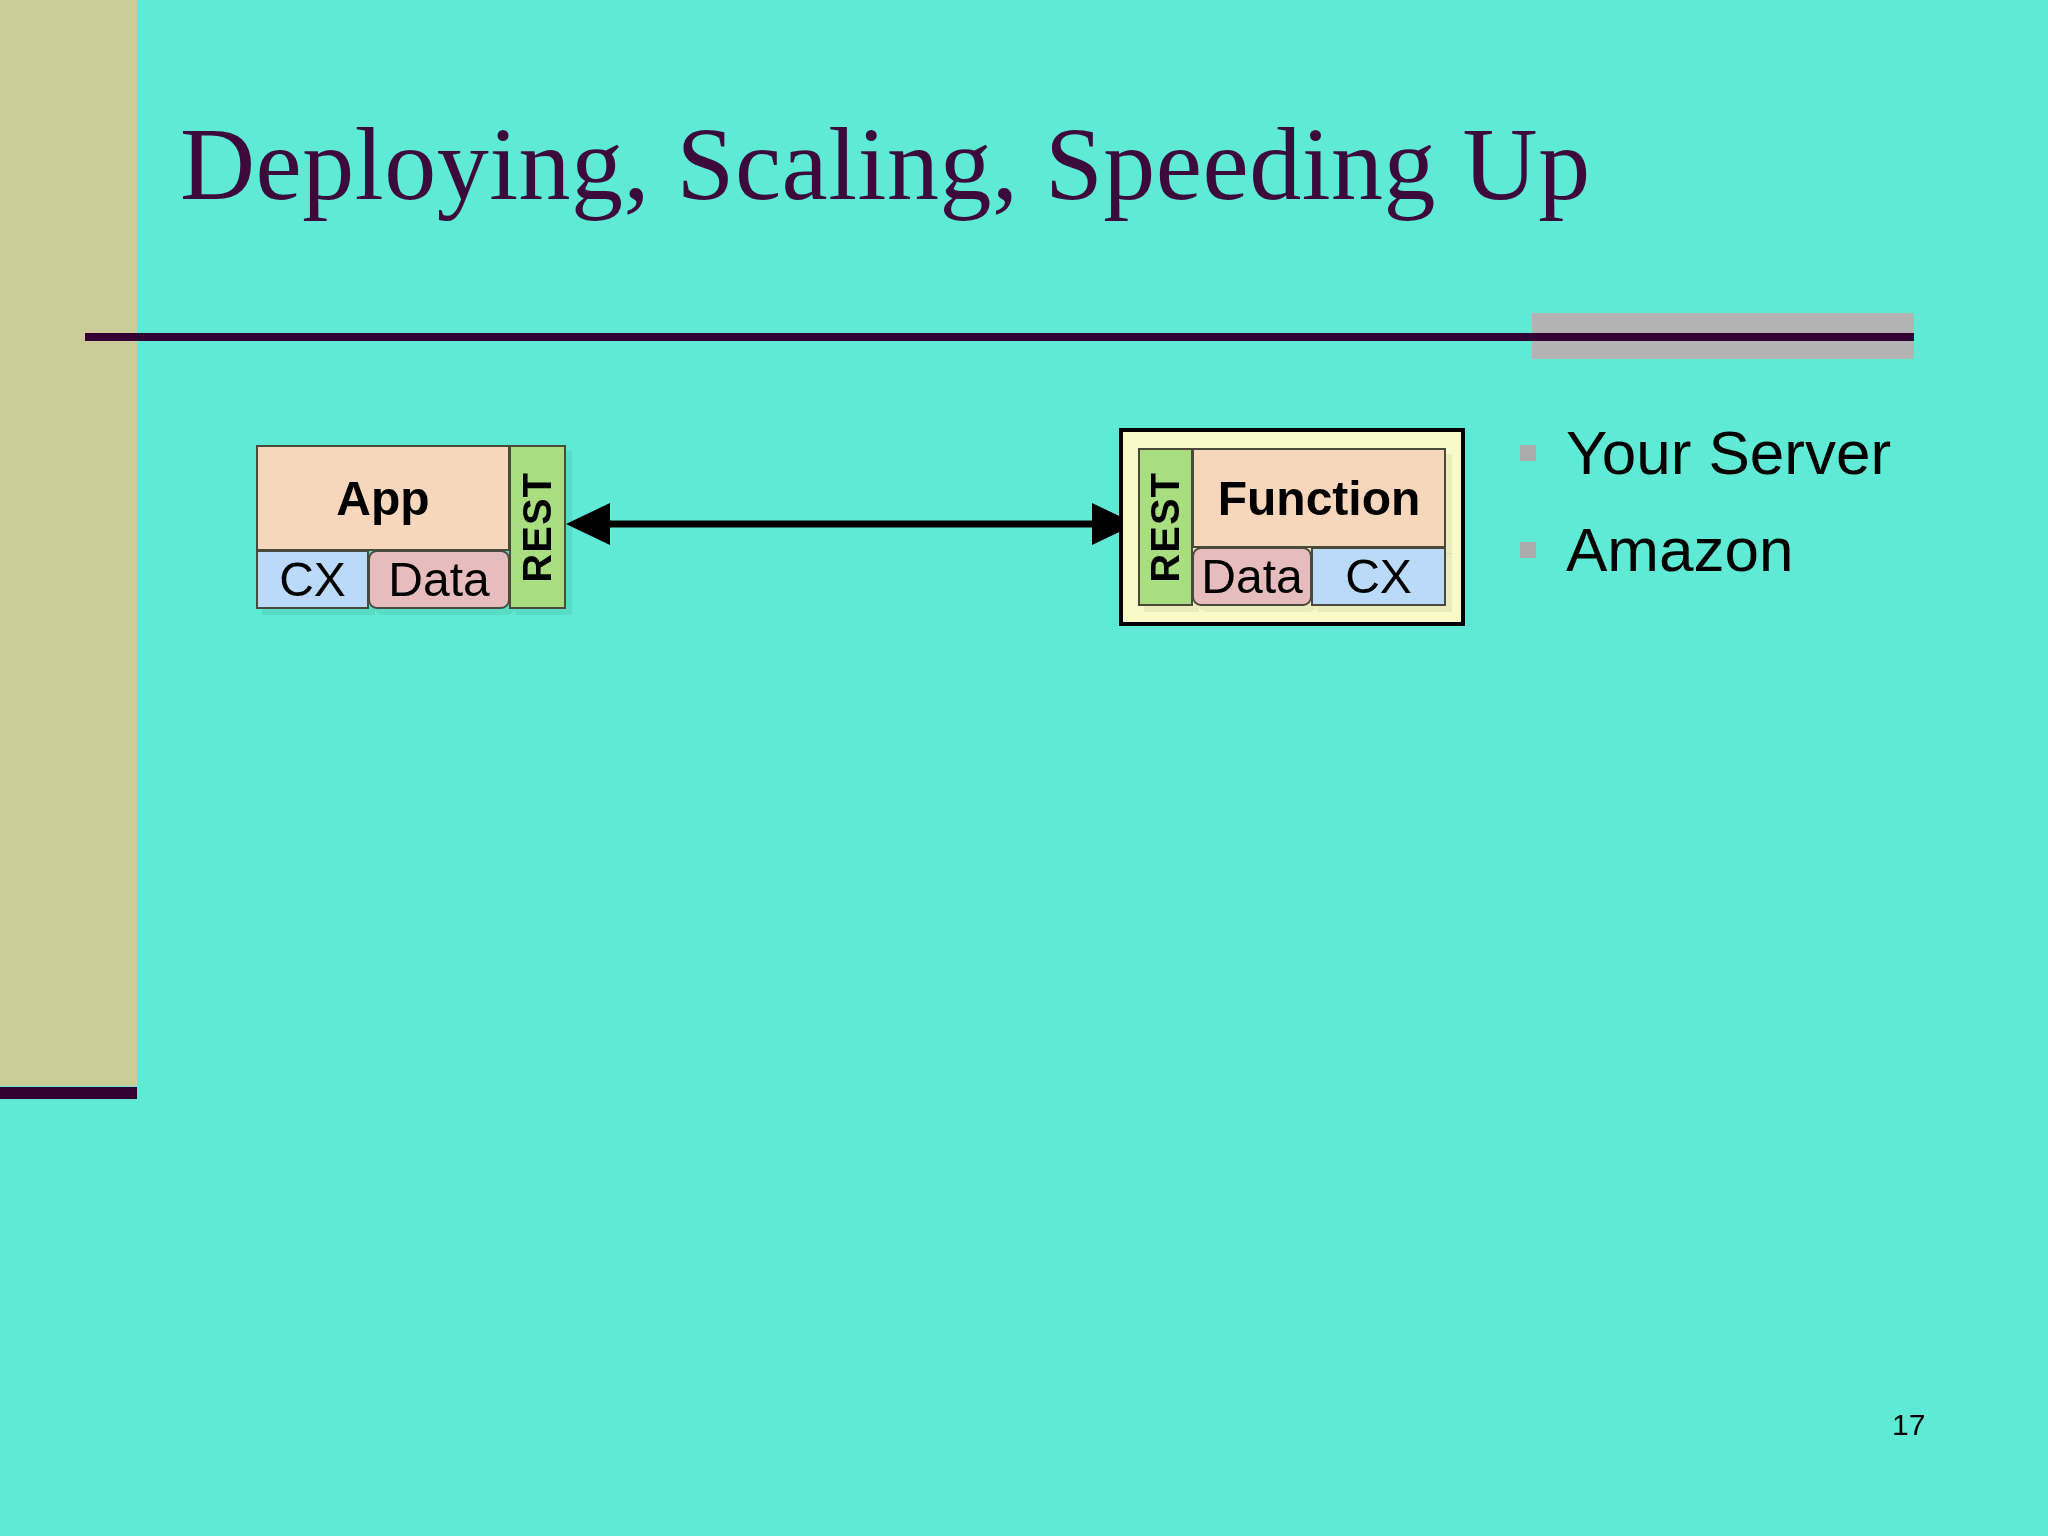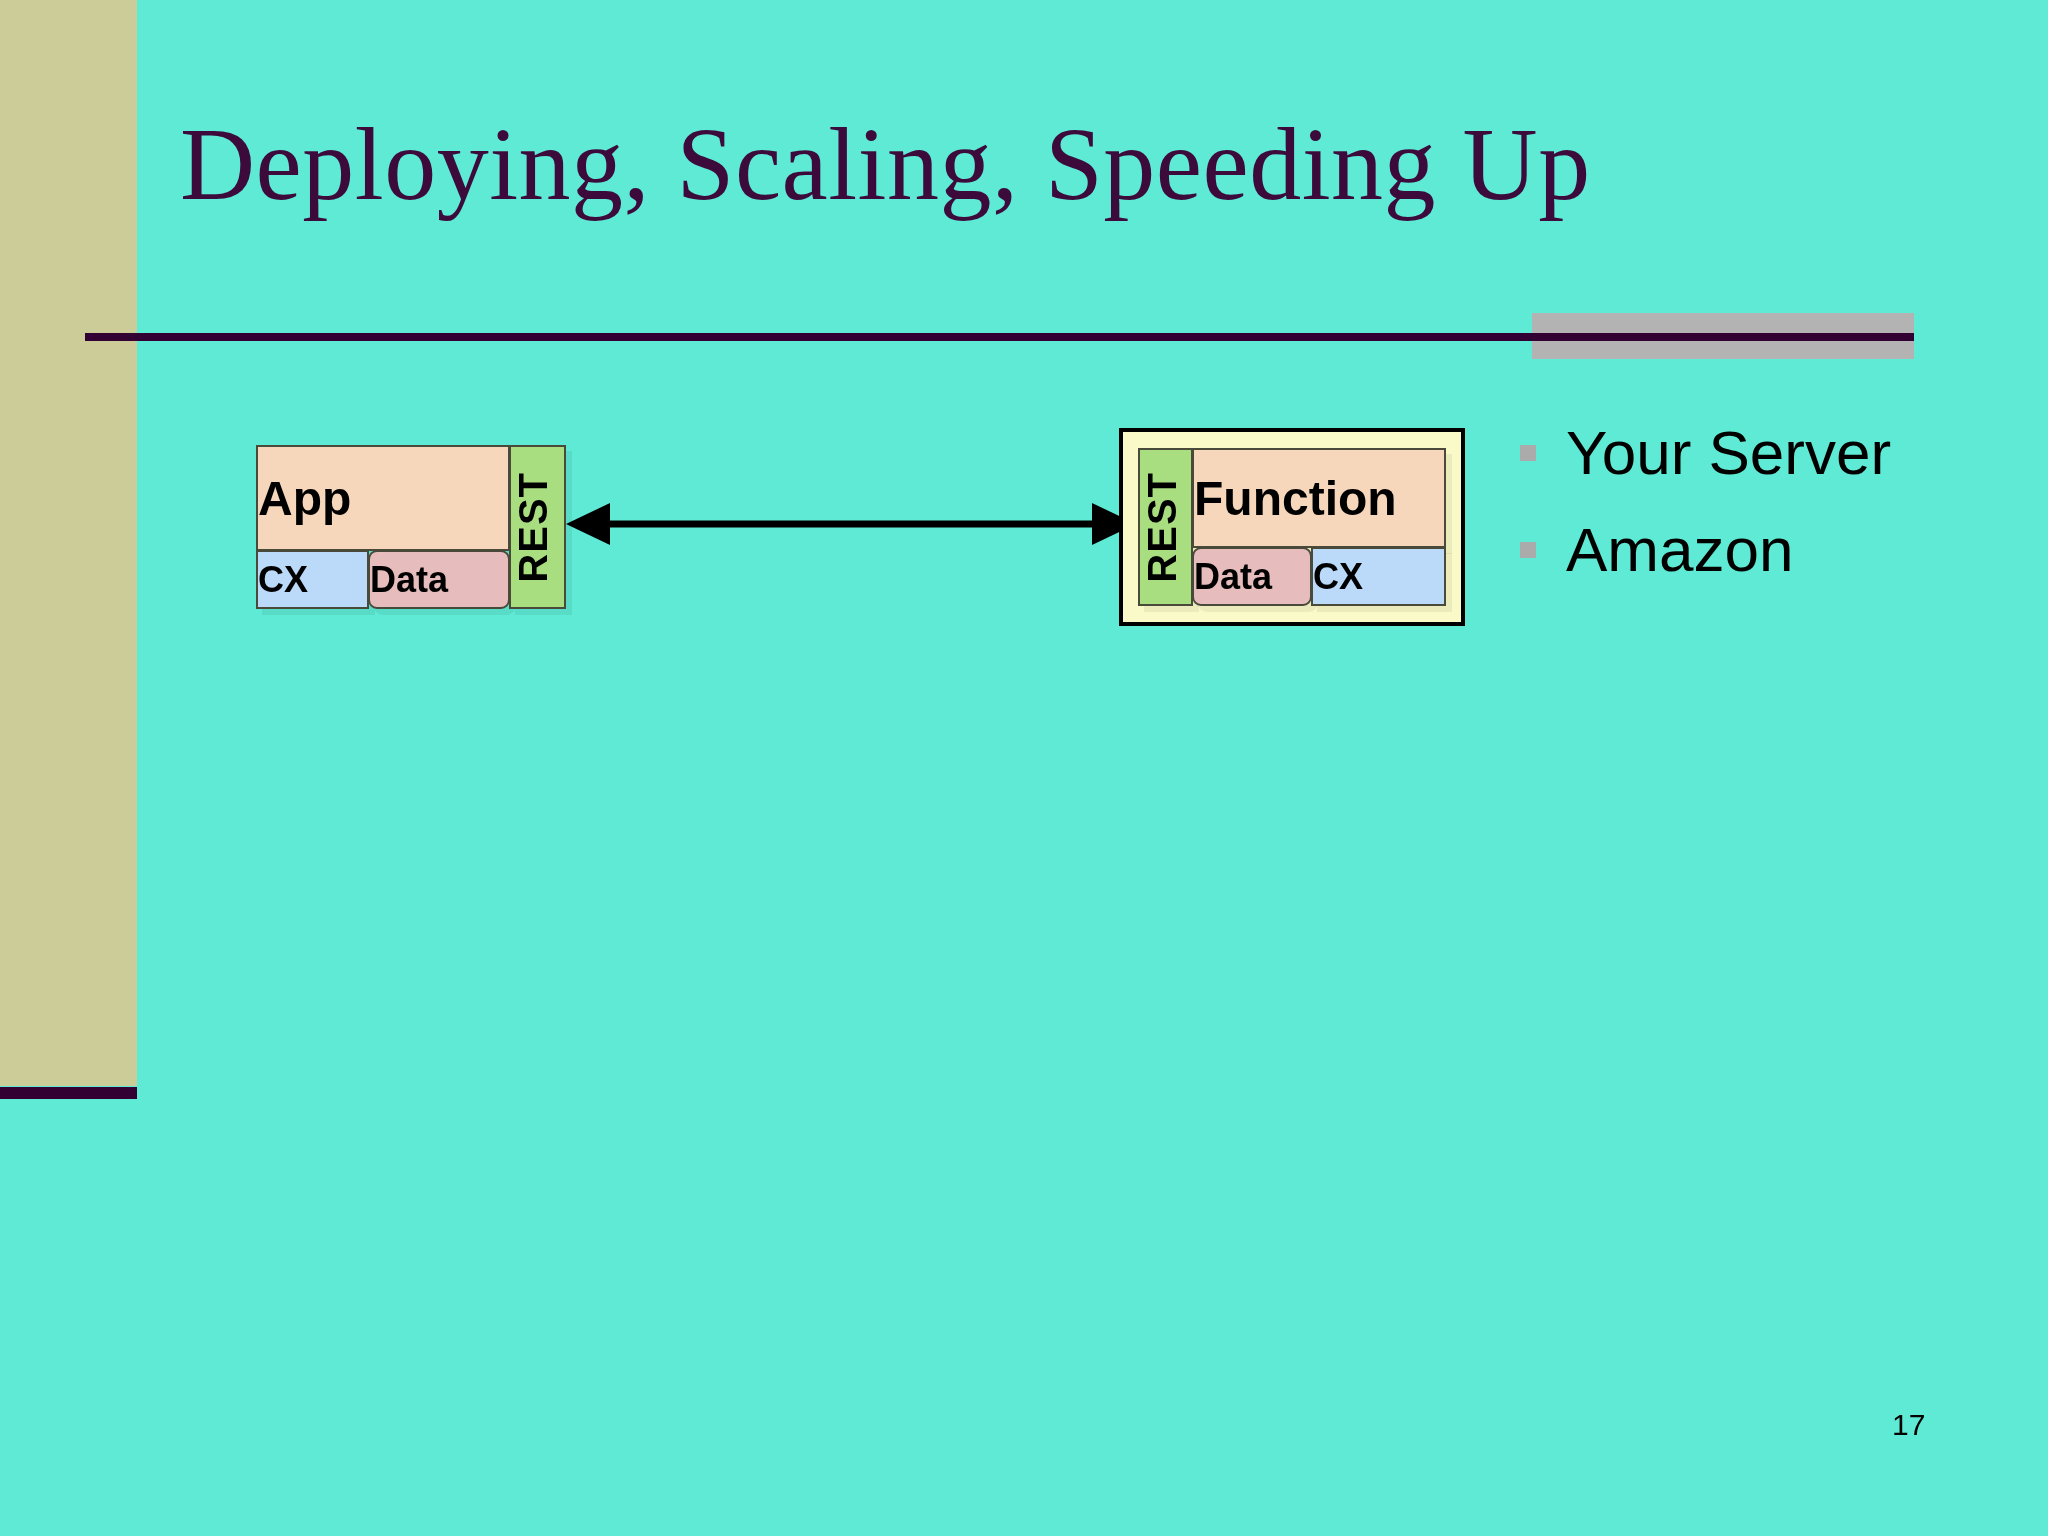--- a/index.html
+++ b/index.html
@@ -67,39 +67,39 @@
     background: #330033;
   }
 
   
   .cell {
     position: absolute;
     box-sizing: border-box;
     border: 2px solid #4A4A3A;
     display: flex;
     align-items: center;
-    justify-content: flex-start;
+    justify-content: center;
     color: #000000;
     font-family: "Liberation Sans", sans-serif;
   }
   .cell.shadowed { box-shadow: 6px 6px 0 rgba(0,0,0,0.06); }
   .peach { background: #F7D7BB; }
   .green { background: #A9DE80; }
   .blue  { background: #BBD9F9; }
   .pink  { background: #E7BCBC; border-radius: 9px; }
 
   .vertical-text {
     writing-mode: vertical-rl;
     transform: rotate(180deg);
     font-size: 40px;
     font-weight: 600;
     letter-spacing: 1px;
   }
   .head-label { font-size: 48px; font-weight: bold; }
-  .sub-label  { font-size: 36px; font-weight: bold; }
+  .sub-label  { font-size: 48px; font-weight: normal; }
 
   
   .group-left { position: absolute; left: 256px; top: 445px; width: 310px; height: 164px; }
   .group-left .app  { left: 0;   top: 0;   width: 254px; height: 106px; }
   .group-left .cx   { left: 0;   top: 105px; width: 113px; height: 59px; }
   .group-left .data { left: 112px; top: 105px; width: 142px; height: 59px; }
   .group-left .rest { left: 253px; top: 0;   width: 57px;  height: 164px; }
 
   
   .frame-right {

